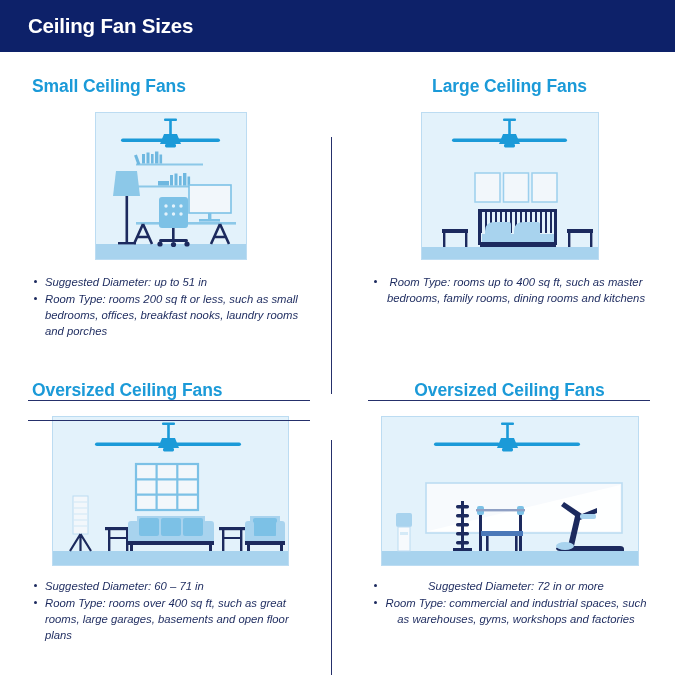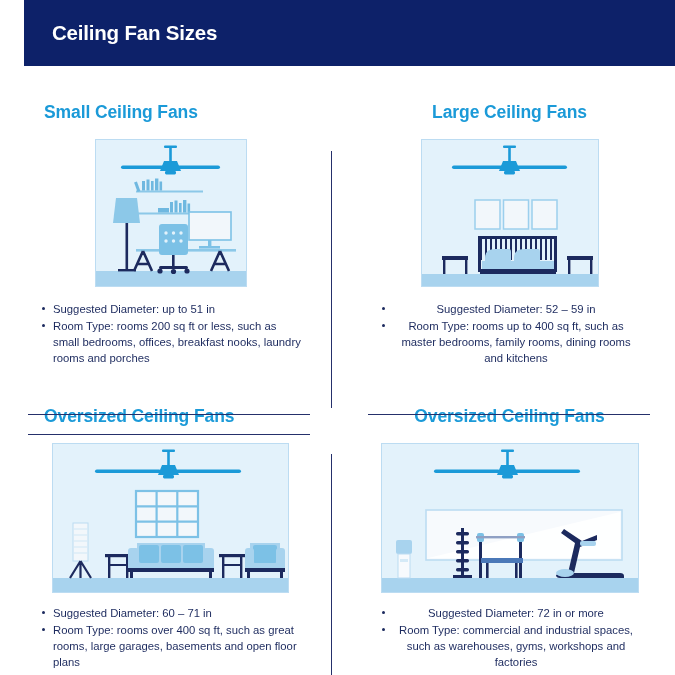--- a/index.html
+++ b/index.html
@@ -9,27 +9,26 @@
   body {
     width: 675px;
     height: 675px;
     background: #ffffff;
     font-family: "Liberation Sans", sans-serif;
     overflow: hidden;
   }
 
   
   .header {
-    height: 66px;
+    height: 52px;
     background: #0d2169;
     display: flex;
     align-items: center;
     padding-left: 28px;
     box-sizing: border-box;
-    margin-left: 24px;
   }
   .header-title {
     color: #ffffff;
     font-size: 20.5px;
     font-weight: bold;
     letter-spacing: -0.2px;
   }
 
   
   .grid {
@@ -54,45 +53,46 @@
     height: 100%;
     padding: 0 24px 0 28px;
     box-sizing: border-box;
   }
   .q-tr .quad-inner, .q-br .quad-inner { padding-left: 30px; text-align: center; }
 
   .quad-title {
     color: #1b9ad8;
     font-size: 17.5px;
     font-weight: bold;
-    margin: 16px;
+    margin: 4px;
     padding-top: 20px;
     letter-spacing: -0.1px;
   }
 
   
   .illo-wrap {
     display: flex;
     justify-content: center;
     margin-top: 15px;
   }
   .illo {
     display: block;
     border: 1px solid #bcdcf2;
     background: #e3f2fb;
   }
 
   
   .bullets {
     list-style: none;
-    margin: 12px;
+    margin: 4px;
     padding: 0;
     color: #1c2a5e;
     font-size: 11.3px;
     line-height: 1.42;
+    font-style: italic;
   }
   .bullets li {
     position: relative;
     padding-left: 13px;
     margin-bottom: 1px;
   }
   .bullets li::before {
     content: "";
     position: absolute;
     left: 2px;
@@ -272,21 +272,20 @@
             <rect x="21" y="120" width="2.4" height="14"></rect>
             <rect x="43" y="120" width="2.4" height="14"></rect>
             <rect x="145" y="116" width="26" height="4"></rect>
             <rect x="146" y="120" width="2.4" height="14"></rect>
             <rect x="168" y="120" width="2.4" height="14"></rect>
           </g>
         </svg>
       </div>
 
       <ul class="bullets" style="margin-top:14px">
-        <li>Suggested Diameter: 52 – 59 in</li>
         <li>Room Type: rooms up to 400 sq ft, such as master bedrooms, family rooms, dining rooms and kitchens</li>
       </ul>
     </div>
   </div>
 
   <div class="quad q-bl">
     <div class="quad-inner">
       <h2 class="quad-title">Oversized Ceiling Fans</h2>
 
       <div class="illo-wrap">

